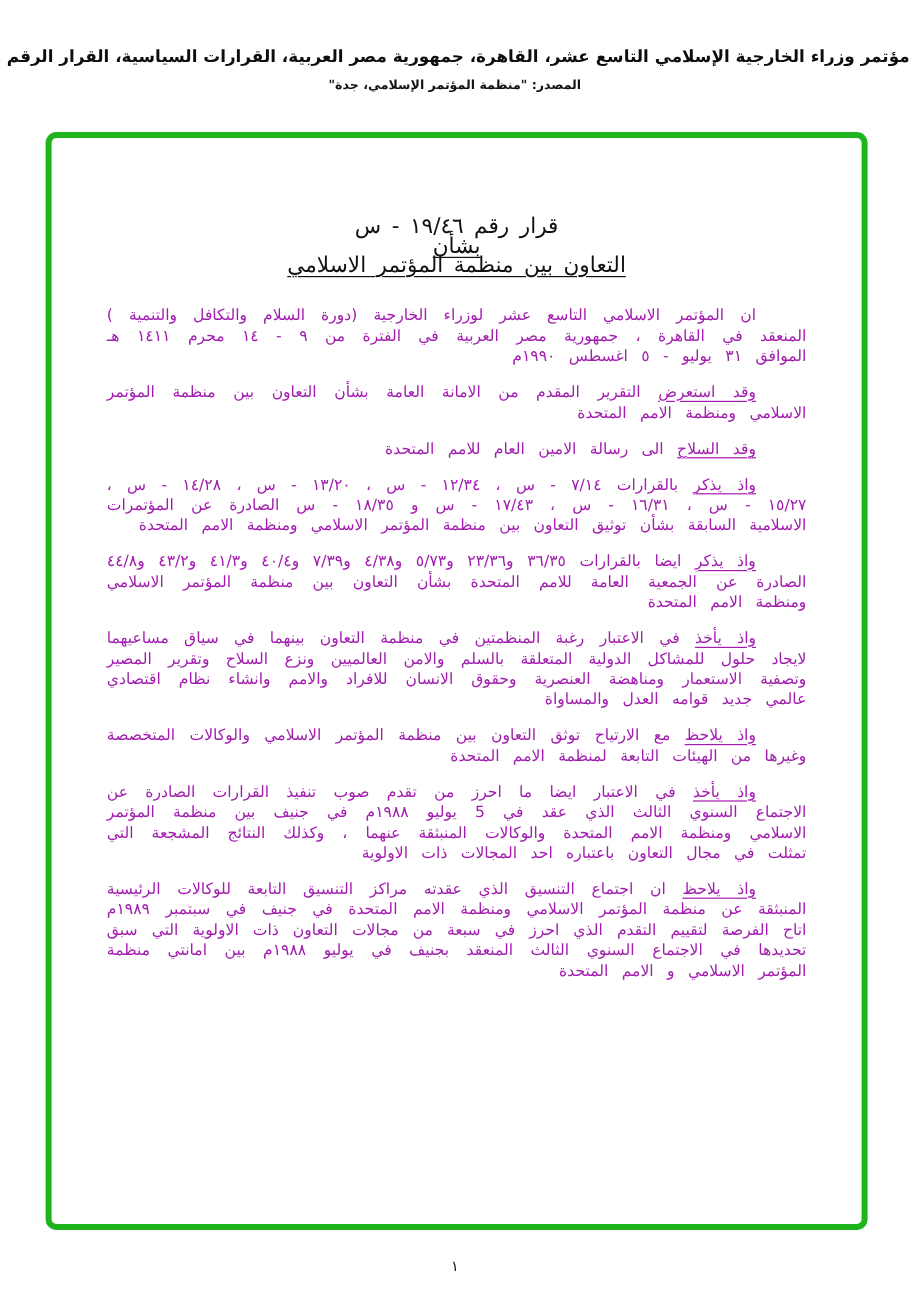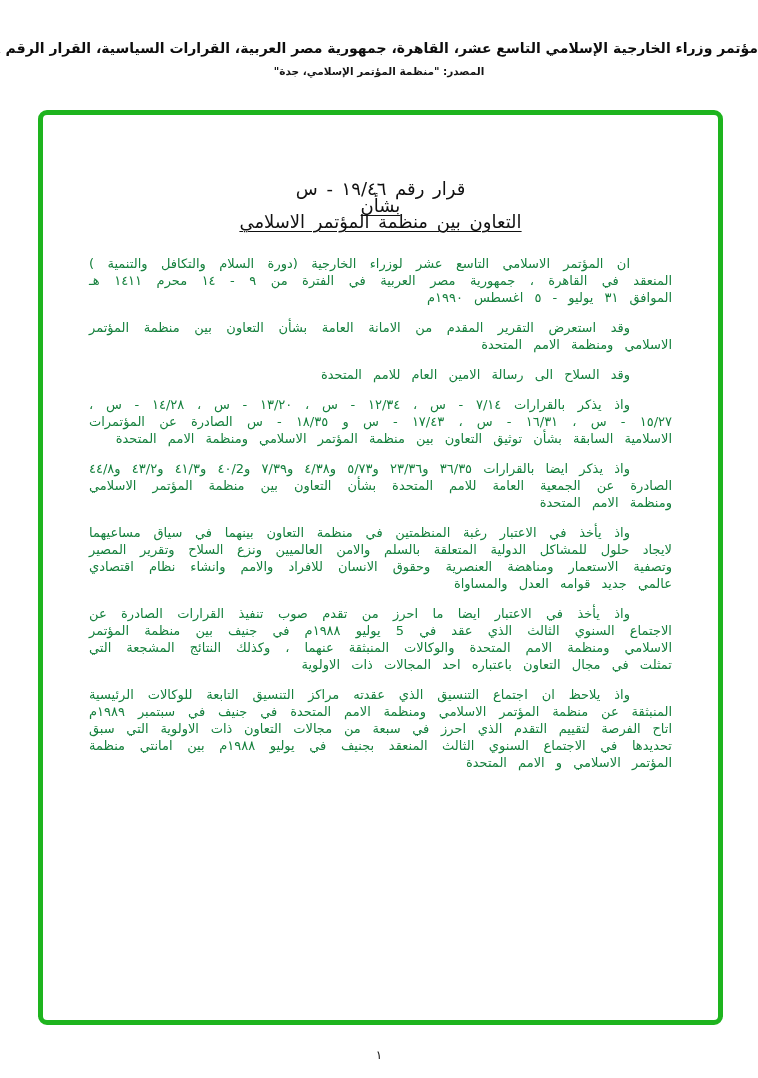--- a/index.html
+++ b/index.html
@@ -45,24 +45,25 @@
     text-underline-offset: 3px;
     text-decoration-thickness: 1.4px;
   }
   .para {
     margin: 13px 0 0 0;
     font-size: 13px;
     line-height: 17px;
     text-align: justify;
     text-indent: 42px;
     word-spacing: 7px;
-    color: #15803d;
+    color: #a21caf;
   }
   .para:first-of-type { margin-top: 24px; }
   .lead {
+    text-decoration: underline;
     text-underline-offset: 3px;
     text-decoration-thickness: 1.4px;
   }
   .page-number {
     position: absolute; bottom: 16px; left: 0; right: 0;
     text-align: center;
     font-size: 12px; color: #111;
   }
 </style>
 </head>
@@ -77,21 +78,22 @@
     <div class="title-block">
       <div>قرار رقم ١٩/٤٦ - س</div>
       <div class="u">بشأن</div>
       <div class="u">التعاون بين منظمة المؤتمر الاسلامي</div>
     </div>
 
     <p class="para"><span class="lead"></span><span>ان المؤتمر الاسلامي التاسع عشر لوزراء الخارجية (دورة السلام والتكافل والتنمية ) المنعقد في القاهرة ، جمهورية مصر العربية في الفترة من ٩ - ١٤ محرم ١٤١١ هـ الموافق ٣١ يوليو - ٥ اغسطس ١٩٩٠م</span></p>
     <p class="para"><span class="lead">وقد استعرض</span><span> التقرير المقدم من الامانة العامة بشأن التعاون بين منظمة المؤتمر الاسلامي ومنظمة الامم المتحدة</span></p>
     <p class="para"><span class="lead">وقد السلاح</span><span> الى رسالة الامين العام للامم المتحدة</span></p>
     <p class="para"><span class="lead">واذ يذكر</span><span> بالقرارات ٧/١٤ - س ، ١٢/٣٤ - س ، ١٣/٢٠ - س ، ١٤/٢٨ - س ، ١٥/٢٧ - س ، ١٦/٣١ - س ، ١٧/٤٣ - س و ١٨/٣٥ - س الصادرة عن المؤتمرات الاسلامية السابقة بشأن توثيق التعاون بين منظمة المؤتمر الاسلامي ومنظمة الامم المتحدة</span></p>
-    <p class="para"><span class="lead">واذ يذكر</span><span> ايضا بالقرارات ٣٦/٣٥ و٢٣/٣٦ و٥/٧٣ و٤/٣٨ و٧/٣٩ و٤٠/2 و٤١/٣ و٤٣/٢ و٤٤/٨ الصادرة عن الجمعية العامة للامم المتحدة بشأن التعاون بين منظمة المؤتمر الاسلامي ومنظمة الامم المتحدة</span></p>
+    <p class="para"><span class="lead">واذ يذكر</span><span> ايضا بالقرارات ٣٦/٣٥ و٢٣/٣٦ و٥/٧٣ و٤/٣٨ و٧/٣٩ و٤٠/٤ و٤١/٣ و٤٣/٢ و٤٤/٨ الصادرة عن الجمعية العامة للامم المتحدة بشأن التعاون بين منظمة المؤتمر الاسلامي ومنظمة الامم المتحدة</span></p>
     <p class="para"><span class="lead">واذ يأخذ</span><span> في الاعتبار رغبة المنظمتين في منظمة التعاون بينهما في سياق مساعيهما لايجاد حلول للمشاكل الدولية المتعلقة بالسلم والامن العالميين ونزع السلاح وتقرير المصير وتصفية الاستعمار ومناهضة العنصرية وحقوق الانسان للافراد والامم وانشاء نظام اقتصادي عالمي جديد قوامه العدل والمساواة</span></p>
+    <p class="para"><span class="lead">واذ يلاحظ</span><span> مع الارتياح توثق التعاون بين منظمة المؤتمر الاسلامي والوكالات المتخصصة وغيرها من الهيئات التابعة لمنظمة الامم المتحدة</span></p>
     <p class="para"><span class="lead">واذ يأخذ</span><span> في الاعتبار ايضا ما احرز من تقدم صوب تنفيذ القرارات الصادرة عن الاجتماع السنوي الثالث الذي عقد في 5 يوليو ١٩٨٨م في جنيف بين منظمة المؤتمر الاسلامي ومنظمة الامم المتحدة والوكالات المنبثقة عنهما ، وكذلك النتائج المشجعة التي تمثلت في مجال التعاون باعتباره احد المجالات ذات الاولوية</span></p>
     <p class="para"><span class="lead">واذ يلاحظ</span><span> ان اجتماع التنسيق الذي عقدته مراكز التنسيق التابعة للوكالات الرئيسية المنبثقة عن منظمة المؤتمر الاسلامي ومنظمة الامم المتحدة في جنيف في سبتمبر ١٩٨٩م اتاح الفرصة لتقييم التقدم الذي احرز في سبعة من مجالات التعاون ذات الاولوية التي سبق تحديدها في الاجتماع السنوي الثالث المنعقد بجنيف في يوليو ١٩٨٨م بين امانتي منظمة المؤتمر الاسلامي و الامم المتحدة</span></p>
 
   </div>
 </div>
 
 <div class="page-number">١</div>
 
 </body></html>

